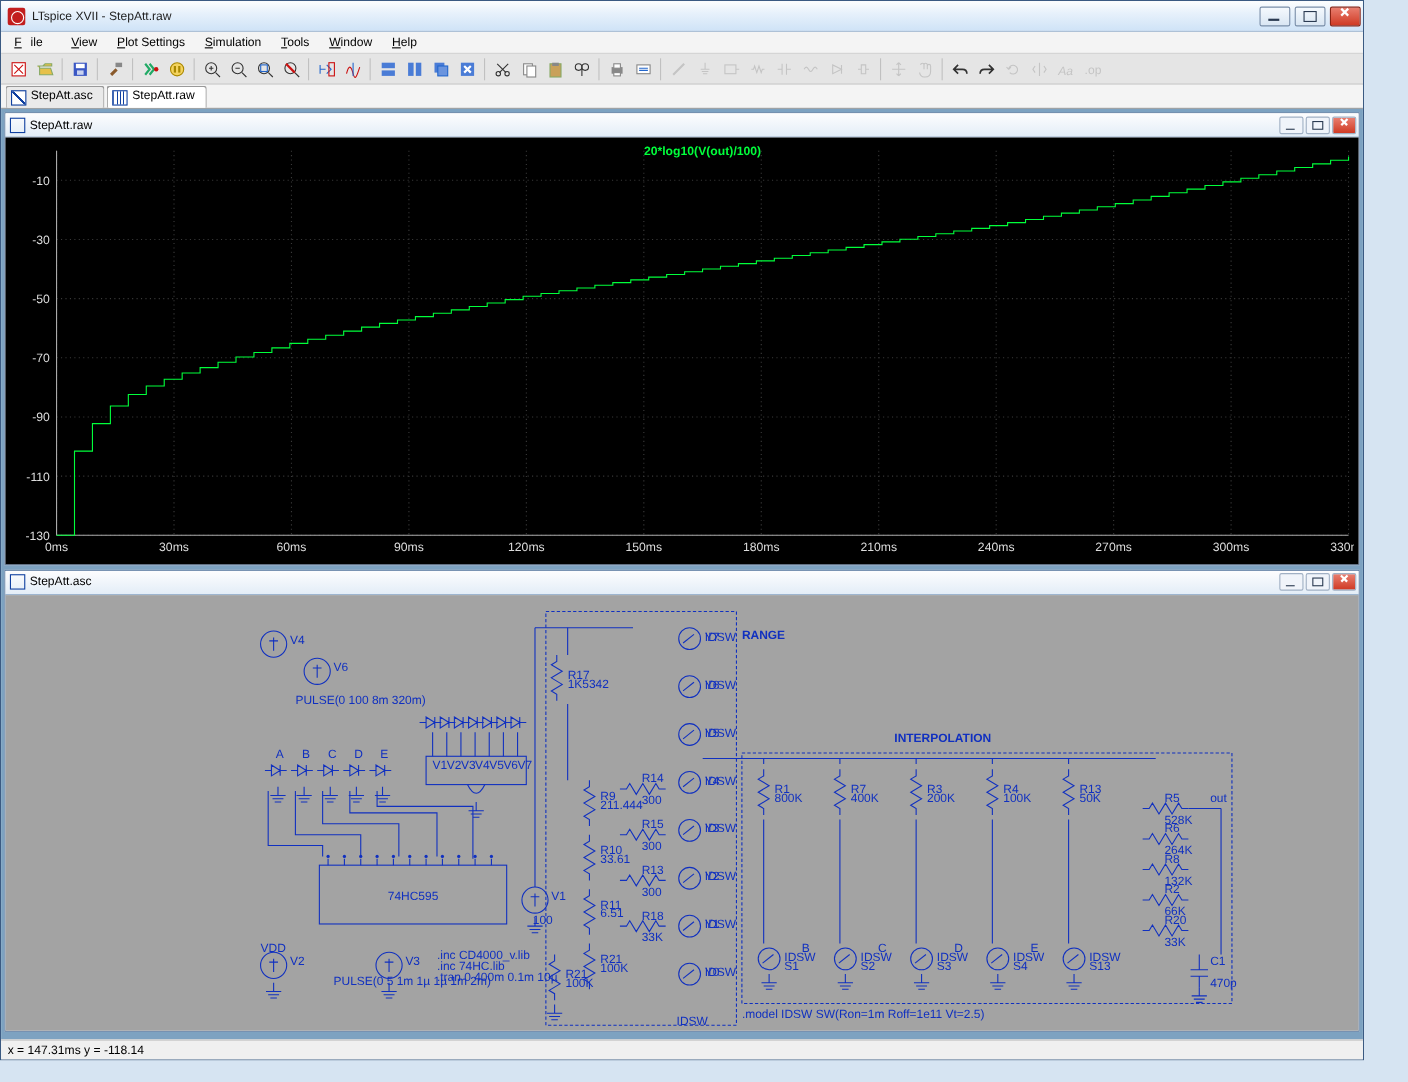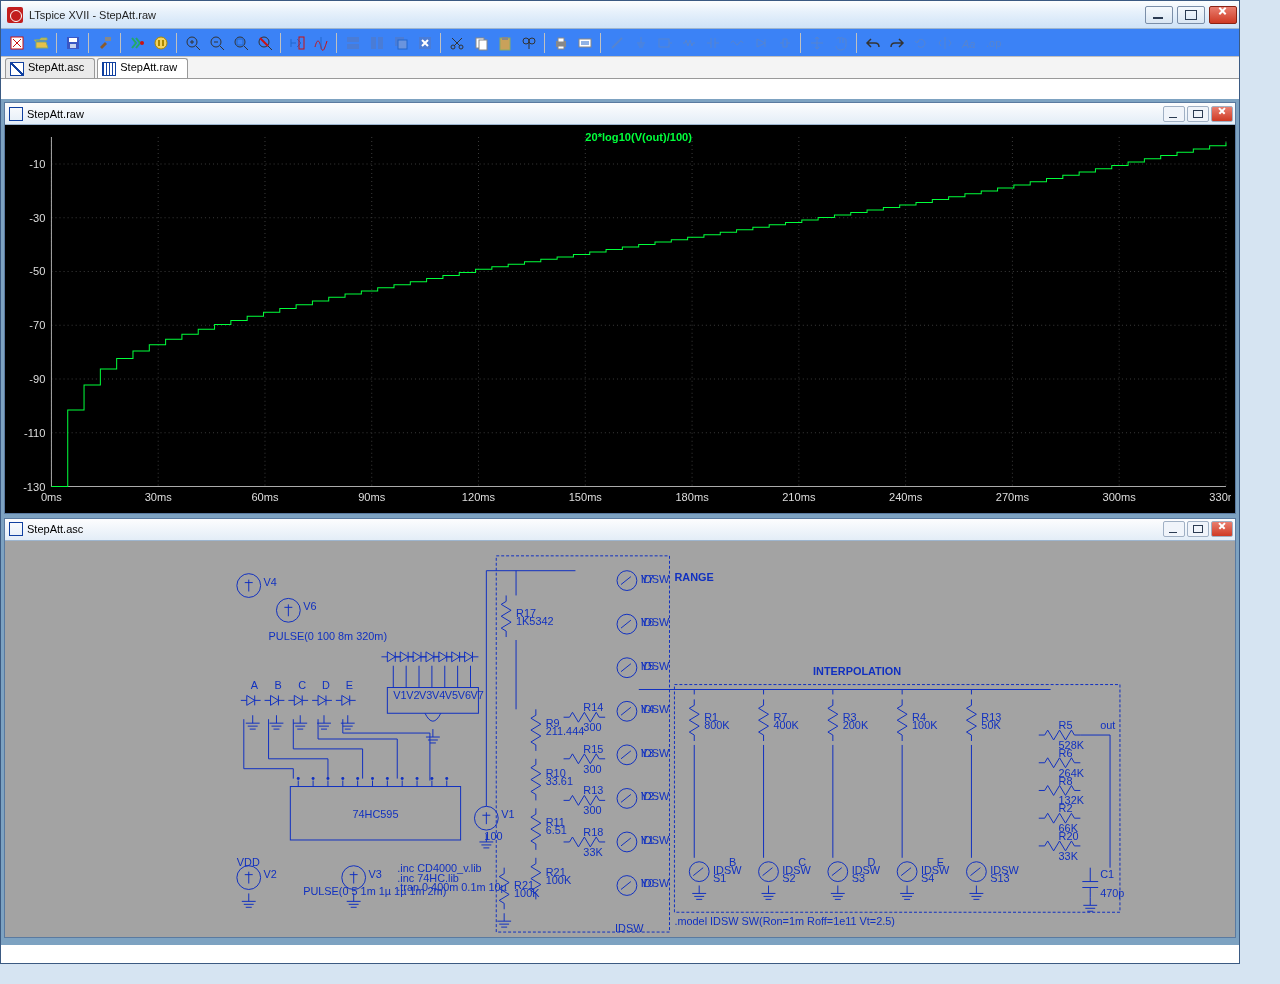--- a/index.html
+++ b/index.html
@@ -12,21 +12,21 @@
 .winbtns{margin-left:auto;display:flex}
 .winbtns div{width:28px;height:18px;margin:3px 2px;border:1px solid #7a8ea8;background:linear-gradient(#f5f9fd,#d9e6f3);border-radius:2px;position:relative}
 .winbtns .close{background:linear-gradient(#e97e6f,#cf3a24);border-color:#8a2314}
 .winbtns .min:before{content:"";position:absolute;left:7px;bottom:4px;width:10px;height:2px;background:#2b3b52}
 .winbtns .max:before{content:"";position:absolute;left:7px;top:3px;width:10px;height:8px;border:1px solid #2b3b52}
 .winbtns .close:before,.winbtns .close:after{content:"";position:absolute;left:8px;top:3px;width:9px;height:2px;background:#fff;transform:rotate(45deg)}
 .winbtns .close:after{transform:rotate(-45deg)}
 .menubar{height:20px;background:#f4f4f4;display:flex;align-items:center;padding-left:4px;gap:2px;border-bottom:1px solid #d0d0d0}
 .menubar span{padding:2px 8px;cursor:default}
 .menubar span u{text-decoration:underline}
-.toolbar{height:28px;background:#3b82f6;display:flex;align-items:center;padding:0 4px;gap:1px;border-bottom:1px solid #c0c0c0}
+.toolbar{height:28px;background:#e5e5e5;display:flex;align-items:center;padding:0 4px;gap:1px;border-bottom:1px solid #c0c0c0}
 .tb{width:23px;height:23px;border:1px solid transparent;display:flex;align-items:center;justify-content:center;border-radius:2px}
 .tb svg{width:16px;height:16px}
 .sep{width:1px;height:20px;background:#c0c0c0;margin:0 3px}
 .tabbar{height:22px;background:#f4f4f4;display:flex;align-items:flex-end;padding-left:4px;border-bottom:1px solid #999}
 .tab{height:20px;padding:2px 10px 2px 22px;background:#eaeaea;border:1px solid #999;border-bottom:none;border-radius:3px 3px 0 0;margin-right:2px;position:relative;font-size:11px}
 .tab.active{background:#fff}
 .tab:before{content:"";position:absolute;left:4px;top:3px;width:12px;height:12px;border:1px solid #1040a0}
 .tab.asc:before{background:linear-gradient(45deg,#fff 45%,#1040a0 45%,#1040a0 55%,#fff 55%)}
 .tab.raw:before{background:repeating-linear-gradient(90deg,#1040a0,#1040a0 1px,#fff 1px,#fff 3px)}
 .workarea{position:absolute;top:98px;left:0;right:0;bottom:18px;background:#7da2c1;padding:3px}
@@ -56,20 +56,29 @@
  <div class="titlebar">
    <div class="tico"></div>
    <span>LTspice XVII - StepAtt.raw</span>
    <div class="winbtns">
      <div class="min"></div>
      <div class="max"></div>
      <div class="close"></div>
    </div>
  </div>
 
+ <div class="menubar">
+  <span><u>F</u><span>ile</span></span>
+  <span><u>V</u>iew</span>
+  <span><u>P</u>lot Settings</span>
+  <span><u>S</u>imulation</span>
+  <span><u>T</u>ools</span>
+  <span><u>W</u>indow</span>
+  <span><u>H</u>elp</span>
+ </div>
 
  <div class="toolbar" id="toolbar">
       <div class="tb">
         <svg viewBox="0 0 16 16">
           <rect x="2" y="2" width="12" height="12" fill="#fff" stroke="#c11"></rect>
           <path d="M4 4L12 12M12 4L4 12" stroke="#c11"></path>
         </svg>
       </div>
       <div class="tb">
         <svg viewBox="0 0 16 16">
@@ -629,13 +638,16 @@
             <text x="1090" y="340" fill="#1030c0" font-size="7">C1</text>
             <text x="1090" y="360" fill="#1030c0" font-size="7">470p</text>
             <text x="660" y="388" fill="#1030c0" font-size="6">.model IDSW SW(Ron=1m Roff=1e11 Vt=2.5)</text>
             <line x1="624" y1="150" x2="660" y2="150" stroke="#1030c0"></line>
           </svg>
     </div>
   </div>
 
  </div>
 
+ <div class="status">
+   <span>x = 147.31ms      y = -118.14</span>
+ </div>
 </div>
 
 </body></html>

